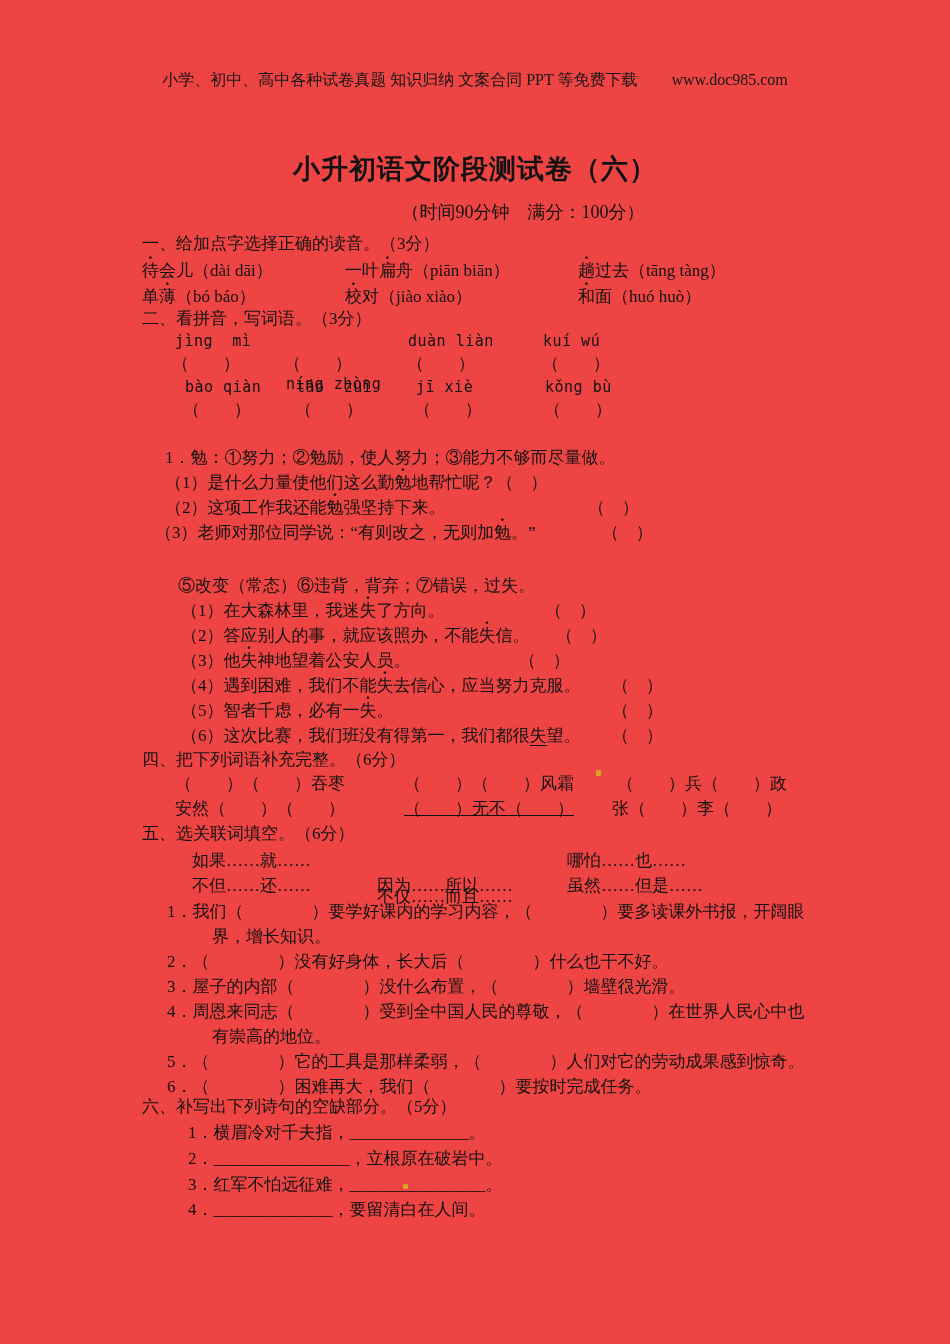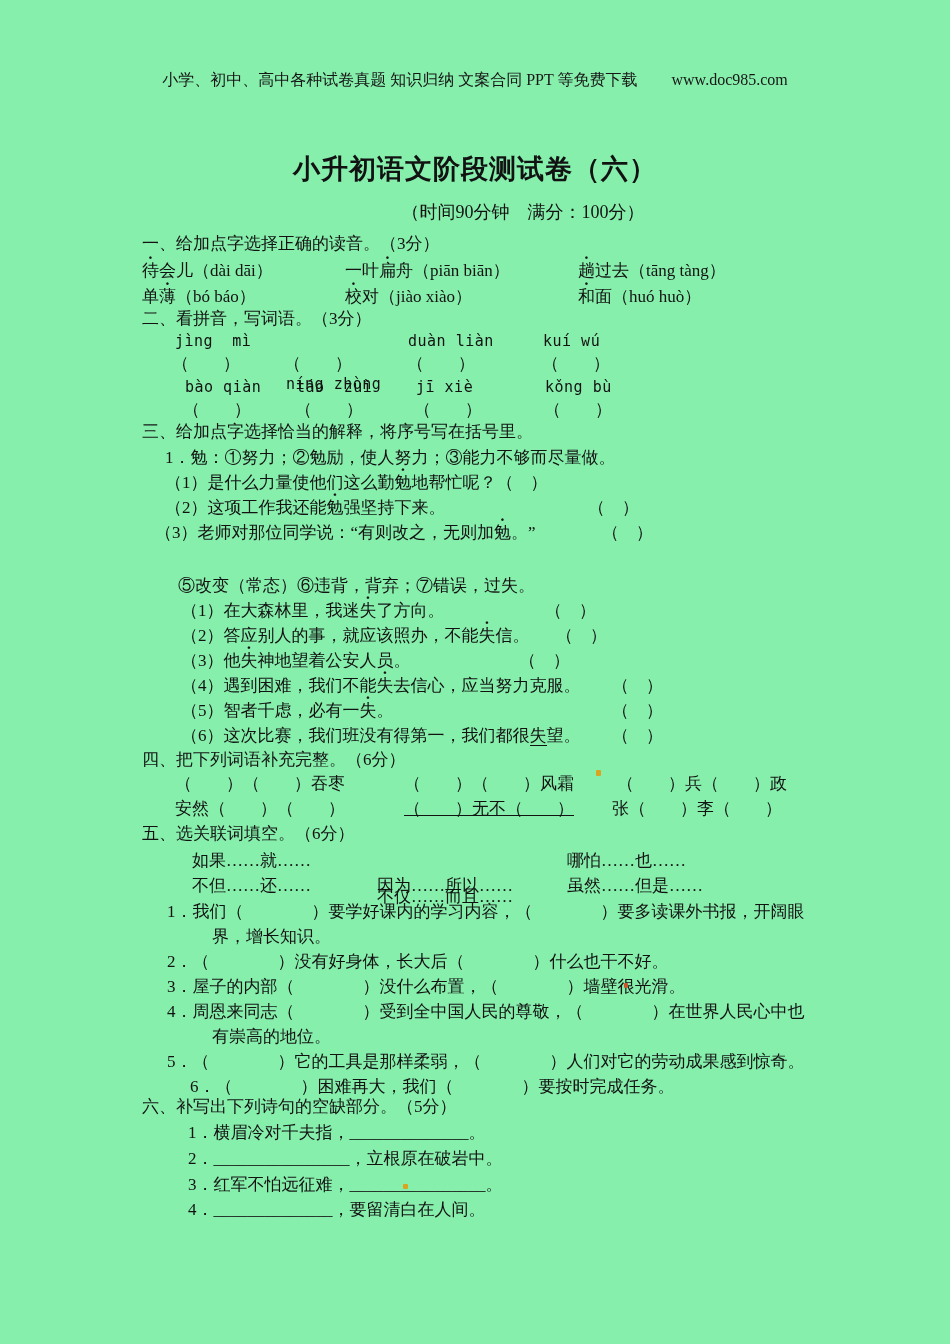--- a/index.html
+++ b/index.html
@@ -5,21 +5,21 @@
 <style>
   html,body{margin:0;padding:0;}
   body{
     width:950px;height:1344px;
     background:#ffffff;
     font-family:"Liberation Serif", serif;
     color:#121212;
     position:relative;
     overflow:hidden;
   }
-  .page{position:absolute;left:0;top:0;width:950px;height:1344px;background:#86efac;}
+  .page{position:absolute;left:0;top:0;width:950px;height:1344px;background:#ef4444;}
   .line{
     position:absolute;
     font-size:17px;
     line-height:1.3;
     white-space:pre;
     color:#121212;
   }
   .center{left:0;width:950px;text-align:center;white-space:normal;}
   .hdr{font-size:16px;color:#161616;}
   .hdr .url{margin-left:34px;font-family:"Liberation Serif",serif;}
@@ -86,21 +86,20 @@
   <div class="line py" style="top:378px;left:185px;">bào qiàn</div>
   <div class="line py" style="top:378px;left:296px;">táo  zuì</div>
   <div class="line py" style="top:378px;left:416px;">jī xiè</div>
   <div class="line py" style="top:378px;left:545px;">kǒng bù</div>
 
   <div class="line" style="top:399px;left:183px;">（　　）</div>
   <div class="line" style="top:399px;left:295px;">（　　）</div>
   <div class="line" style="top:399px;left:414px;">（　　）</div>
   <div class="line" style="top:399px;left:544px;">（　　）</div>
 
-  <div class="line" style="top:421px;left:142px;">三、给加点字选择恰当的解释，将序号写在括号里。</div>
 
   <div class="line" style="top:447px;left:165px;">1．勉：①努力；②勉励，使人努力；③能力不够而尽量做。</div>
 
   <div class="line" style="top:472px;left:165px;"><span>（1）是什么力量使他们这么勤</span><span class="dotted">勉</span><span>地帮忙呢？（　）</span></div>
   <div class="line" style="top:497px;left:165px;"><span>（2）这项工作我还能</span><span class="dotted">勉</span><span>强坚持下来。</span><span class="bracket" style="left:423px;">（　）</span></div>
   <div class="line" style="top:522px;left:155px;"><span>（3）老师对那位同学说：“有则改之，无则加</span><span class="dotted">勉</span><span>。”</span><span class="bracket" style="left:447px;">（　）</span></div>
 
   <div class="line" style="top:575px;left:178px;">⑤改变（常态）⑥违背，背弃；⑦错误，过失。</div>
 
   <div class="line" style="top:600px;left:181px;"><span>（1）在大森林里，我迷</span><span class="dotted">失</span><span>了方向。</span><span class="bracket" style="left:364px;">（　）</span></div>
@@ -130,21 +129,21 @@
   <div class="line" style="top:875px;left:377px;">因为……所以……</div>
   <div class="line" style="top:875px;left:567px;">虽然……但是……</div>
 
   <div class="line" style="top:901px;left:167px;">1．我们（　　　　）要学好课内的学习内容，（　　　　）要多读课外书报，开阔眼</div>
   <div class="line" style="top:926px;left:212px;">界，增长知识。</div>
   <div class="line" style="top:951px;left:167px;">2．（　　　　）没有好身体，长大后（　　　　）什么也干不好。</div>
   <div class="line" style="top:976px;left:167px;">3．屋子的内部（　　　　）没什么布置，（　　　　）墙壁很光滑。</div>
   <div class="line" style="top:1001px;left:167px;">4．周恩来同志（　　　　）受到全中国人民的尊敬，（　　　　）在世界人民心中也</div>
   <div class="line" style="top:1026px;left:212px;">有崇高的地位。</div>
   <div class="line" style="top:1051px;left:167px;">5．（　　　　）它的工具是那样柔弱，（　　　　）人们对它的劳动成果感到惊奇。</div>
-  <div class="line" style="top:1076px;left:167px;margin-left:23px;">6．（　　　　）困难再大，我们（　　　　）要按时完成任务。</div>
+  <div class="line" style="top:1076px;left:167px;">6．（　　　　）困难再大，我们（　　　　）要按时完成任务。</div>
 
   <div class="speck" style="left:624px;top:983px;width:4px;height:5px;background:#C8552B;"></div>
 
   <div class="line" style="top:1096px;left:142px;">六、补写出下列诗句的空缺部分。（5分）</div>
 
   <div class="line" style="top:1122px;left:188px;">1．横眉冷对千夫指，______________。</div>
   <div class="line" style="top:1148px;left:188px;">2．________________，立根原在破岩中。</div>
   <div class="line" style="top:1174px;left:188px;">3．红军不怕远征难，________________。</div>
   <div class="line" style="top:1199px;left:188px;">4．______________，要留清白在人间。</div>
 

